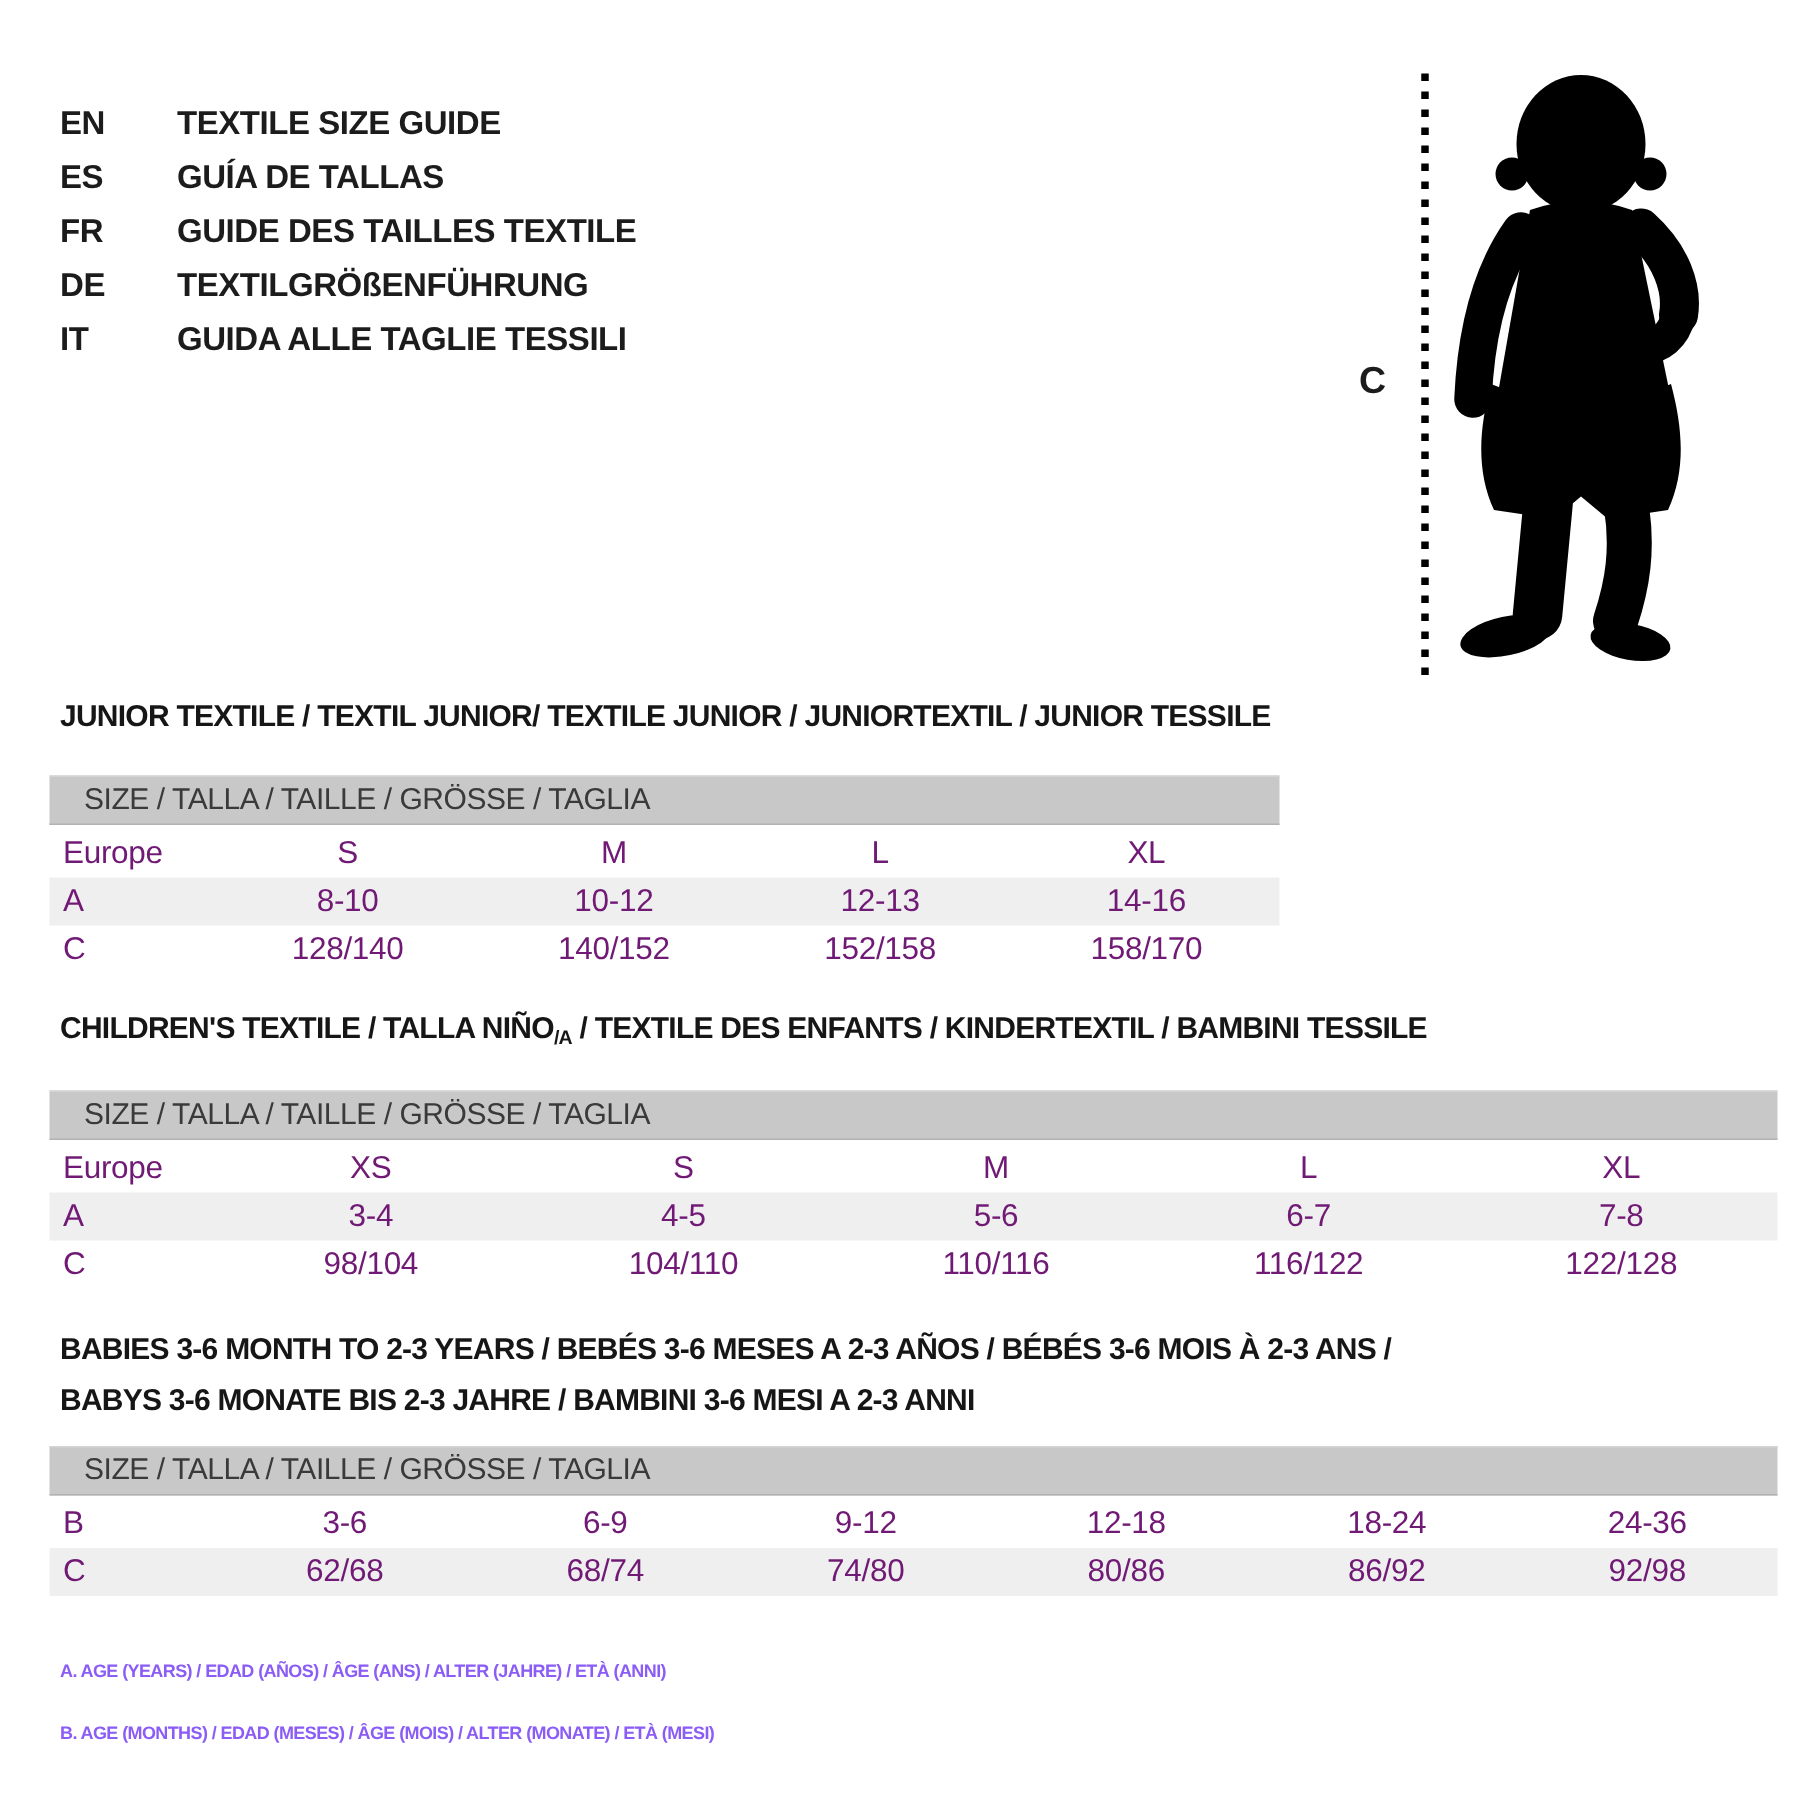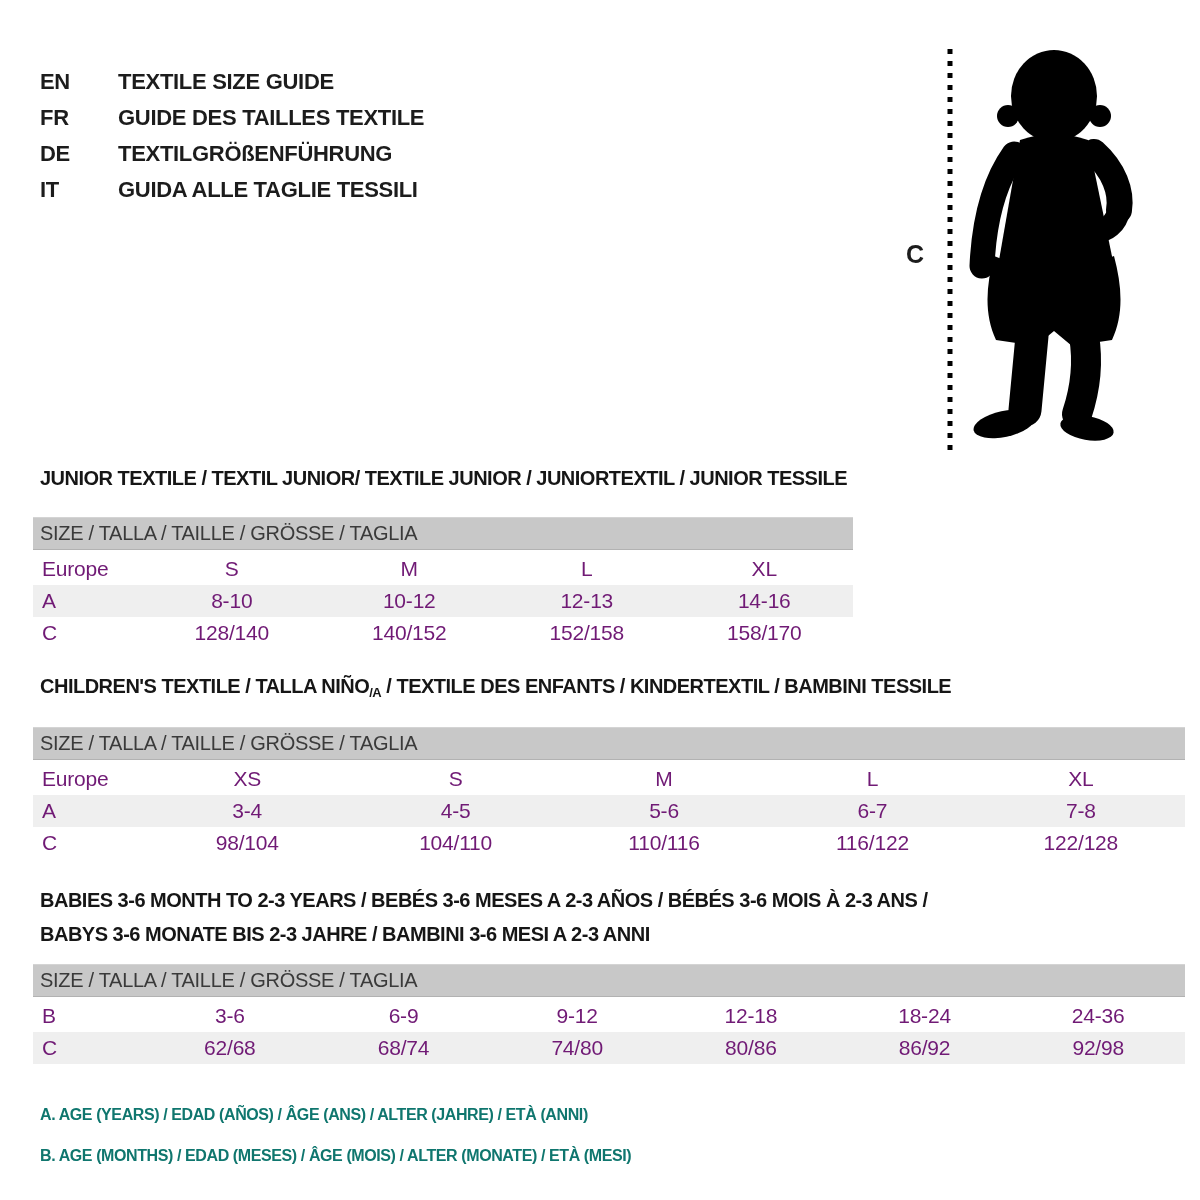--- a/index.html
+++ b/index.html
@@ -33,41 +33,45 @@
   .heading-babies { top:849px; line-height:34px; }
 
   
   .stable { position:absolute; left:33px; }
   .t-junior { top:483px; width:820px; }
   .t-children { top:693px; width:1152px; }
   .t-babies { top:930px; width:1152px; }
   .size-bar {
     height:33px; background: var(--bar-bg, #c8c8c8);
     border-top:1px solid #d4d4d4; border-bottom:1px solid #b2b2b2;
-    display:flex; align-items:center; padding-left:7px; box-sizing:border-box;
+    display:flex; align-items:center; padding-left:23px; box-sizing:border-box;
     font-size:20px; color:#3a3a3a; letter-spacing:-0.3px; margin-bottom:3px;
   }
   .trow { height:32px; display:flex; align-items:center; font-size:21px; letter-spacing:-0.2px; color:#701a75; }
   .trow.alt { background: var(--row-alt-bg, #efefef); }
   .trow .rlabel { width:110px; padding-left:9px; box-sizing:border-box; }
   .trow .cell { flex:1; text-align:center; }
 
   
   .legend { position:absolute; left:40px; top:1060px; }
-  .legend-line { font-weight:700; font-size:16px; letter-spacing:-0.4px; line-height:41px; white-space:nowrap; color:#0f766e; }
+  .legend-line { font-weight:700; font-size:12px; letter-spacing:-0.4px; line-height:41px; white-space:nowrap; color:#8b5cf6; }
 </style>
 </head>
 <body>
 
 <div class="page">
 
   <div class="lang-block">
     <div class="lang-row">
       <span class="lang-code">EN</span>
       <span class="lang-title">TEXTILE SIZE GUIDE</span>
+    </div>
+    <div class="lang-row">
+      <span class="lang-code">ES</span>
+      <span class="lang-title">GUÍA DE TALLAS</span>
     </div>
     <div class="lang-row">
       <span class="lang-code">FR</span>
       <span class="lang-title">GUIDE DES TAILLES TEXTILE</span>
     </div>
     <div class="lang-row">
       <span class="lang-code">DE</span>
       <span class="lang-title">TEXTILGRÖßENFÜHRUNG</span>
     </div>
     <div class="lang-row">

